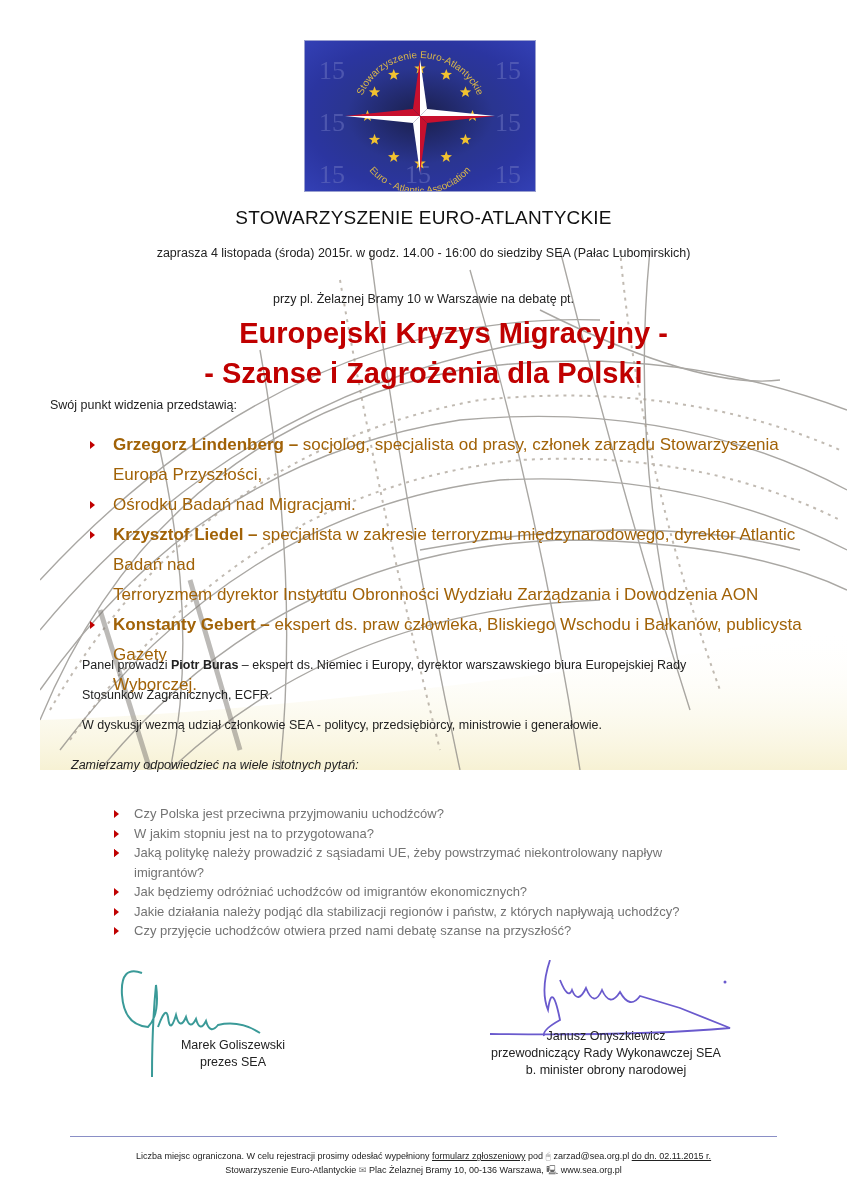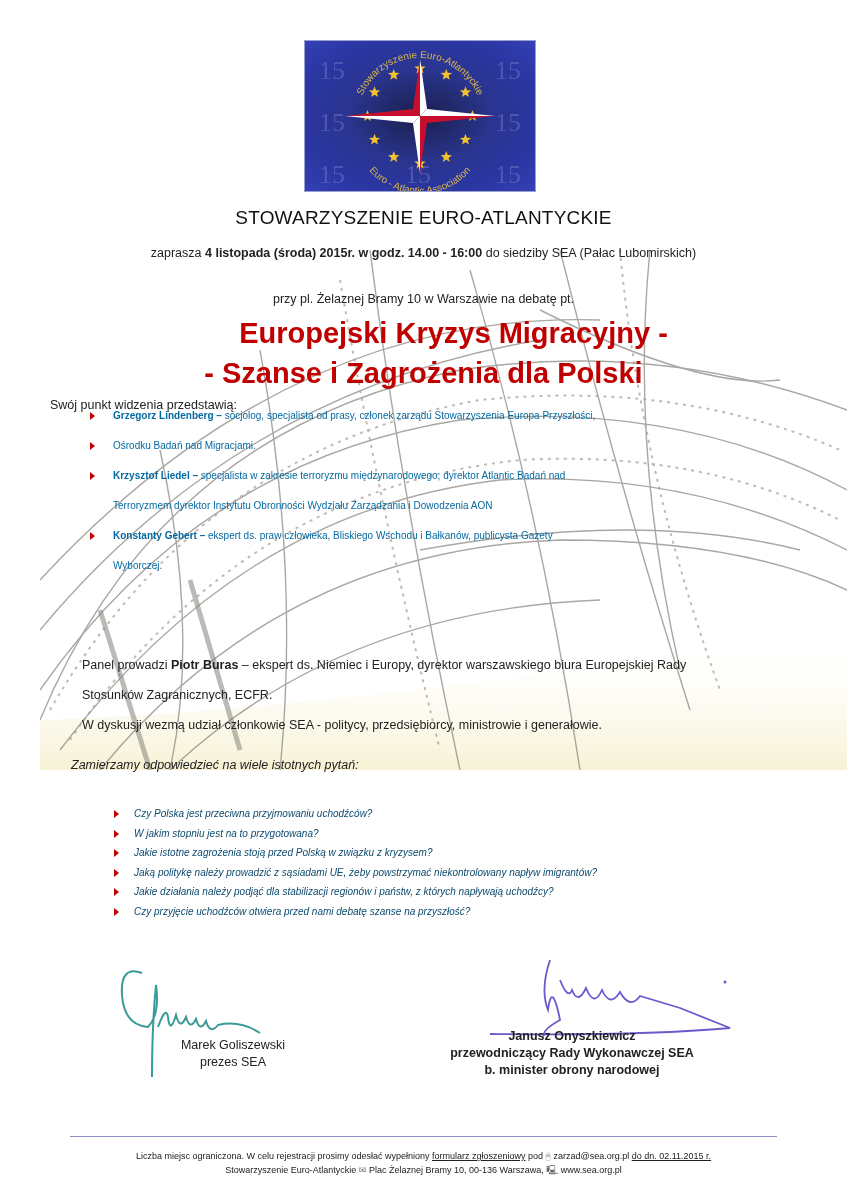--- a/index.html
+++ b/index.html
@@ -12,51 +12,51 @@
 
   
   .logo { position: absolute; left: 304px; top: 40px; width: 230px; height: 150px; z-index: 2;
           background: radial-gradient(ellipse at center, #1a1f4a 0%, #2a3590 45%, #2b35a0 70%, #3340b5 100%);
           border: 1px solid #9aa0d0; overflow: hidden; }
   .logo svg { position: absolute; left: 0; top: 0; }
 
   .org-title { position: absolute; left: 0; width: 847px; top: 207px; text-align: center;
                font-size: 19px; letter-spacing: 0.2px; color: #111; z-index: 2; }
   .invite { position: absolute; left: 0; width: 847px; text-align: center; font-size: 12.5px; color: #222; z-index: 2; }
-  .invite b { font-weight: bold; }
+  .invite b { font-weight: normal; }
   .invite-1 { top: 246px; }
   .invite-2 { top: 292px; }
 
   .headline { position: absolute; left: 0; width: 847px; text-align: center; z-index: 2;
               color: #c00000; font-weight: bold; font-size: 29px; line-height: 34px; }
   .headline-1 { top: 316px; left: 30px; }
   .headline-2 { top: 356px; left: 0; }
 
   .intro { position: absolute; left: 50px; top: 398px; font-size: 12.5px; z-index: 2; color: #222; }
 
-  .speakers { position: absolute; left: 90px; top: 401px; width: 720px; z-index: 2; font-size: 10px; color: #0369a1; }
+  .speakers { position: absolute; left: 90px; top: 430px; width: 720px; z-index: 2; font-size: 17px; color: #a16207; }
   .speaker { position: relative; padding-left: 23px; line-height: 30px; margin-bottom: 0; }
   .speaker .bullet { position: absolute; left: 0; top: 11px; width: 0; height: 0;
                      border-top: 4px solid transparent; border-bottom: 4px solid transparent; border-left: 5px solid #c00000; }
   .speaker b { font-weight: bold; }
 
   .para { position: absolute; left: 82px; font-size: 12.5px; z-index: 2; color: #222; width: 730px; line-height: 30px; }
   .para-panel { top: 650px; }
   .para-discussion { top: 710px; }
   .para b { font-weight: bold; margin-top: 12px; }
 
   .questions-intro { position: absolute; left: 71px; top: 758px; font-size: 12.5px; font-style: italic; color: #222; z-index: 2; text-align: right; }
-  .questions { position: absolute; left: 114px; top: 804px; width: 640px; font-size: 10px; font-style: italic; color: #0c4a6e; z-index: 2; }
+  .questions { position: absolute; left: 114px; top: 804px; width: 640px; font-size: 13px; color: #737373; z-index: 2; }
   .question { position: relative; padding-left: 20px; line-height: 19.5px; }
   .question .bullet { position: absolute; left: 0; top: 6px; width: 0; height: 0;
                       border-top: 4px solid transparent; border-bottom: 4px solid transparent; border-left: 5px solid #c00000; }
 
   .signature-block { position: absolute; z-index: 2; text-align: center; font-size: 12.5px; color: #222; line-height: 17px; }
   .sig-left { left: 168px; top: 1037px; width: 130px; }
-  .sig-right { left: 442px; top: 1028px; width: 260px; font-weight: bold; }
+  .sig-right { left: 476px; top: 1028px; width: 260px; }
   .sig-svg { position: absolute; z-index: 1; }
 
   .footer-line { position: absolute; left: 70px; top: 1136px; width: 707px; height: 0; border-top: 1px solid #8a8fc6; z-index: 2; }
   .footer { position: absolute; left: 0; width: 847px; text-align: center; font-size: 9px; color: #222; z-index: 2; }
   .footer-1 { top: 1151px; }
   .footer-2 { top: 1163px; }
   .footer u { }
   .ficon { display: inline-block; font-size: 9px; color: #666; }
 </style>
 </head>
@@ -188,22 +188,23 @@
     <div><span>Panel prowadzi </span><b>Piotr Buras</b><span> – ekspert ds. Niemiec i Europy, dyrektor warszawskiego biura Europejskiej Rady</span></div>
     <div>Stosunków Zagranicznych, ECFR.</div>
   </div>
   <div class="para para-discussion">W dyskusji wezmą udział członkowie SEA - politycy, przedsiębiorcy, ministrowie i generałowie.</div>
 
   <div class="questions-intro">Zamierzamy odpowiedzieć na wiele istotnych pytań:</div>
 
   <div class="questions">
     <div class="question"><span class="bullet"></span><span>Czy Polska jest przeciwna przyjmowaniu uchodźców?</span></div>
     <div class="question"><span class="bullet"></span><span>W jakim stopniu jest na to przygotowana?</span></div>
-    <div class="question"><span class="bullet"></span><span>Jakie istotne zagrożenia stoją przed Polską w związku z kryzysem?</span></div>
+    <div class="question"><span class="bullet"></span></div>
     <div class="question" style="width:560px"><span class="bullet"></span><span>Jaką politykę należy prowadzić z sąsiadami UE, żeby powstrzymać niekontrolowany napływ imigrantów?</span></div>
+    <div class="question"><span class="bullet"></span><span>Jak będziemy odróżniać uchodźców od imigrantów ekonomicznych?</span></div>
     <div class="question"><span class="bullet"></span><span>Jakie działania należy podjąć dla stabilizacji regionów i państw, z których napływają uchodźcy?</span></div>
     <div class="question"><span class="bullet"></span><span>Czy przyjęcie uchodźców otwiera przed nami debatę szanse na przyszłość?</span></div>
   </div>
 
   <svg class="sig-svg" style="left:110px;top:965px" width="170" height="115" viewBox="0 0 170 115">
     <path d="M32 8 Q10 0 12 30 Q14 60 38 62 Q50 50 46 20 Q42 60 42 112" fill="none" stroke="#3a9a98" stroke-width="2"></path>
     <path d="M48 62 Q56 40 58 52 Q60 70 66 50 Q70 66 76 52 Q80 66 86 54 Q90 68 96 56 Q100 70 108 60 Q130 55 150 68" fill="none" stroke="#3a9a98" stroke-width="2"></path>
   </svg>
   <div class="signature-block sig-left">
     <div>Marek Goliszewski</div>

